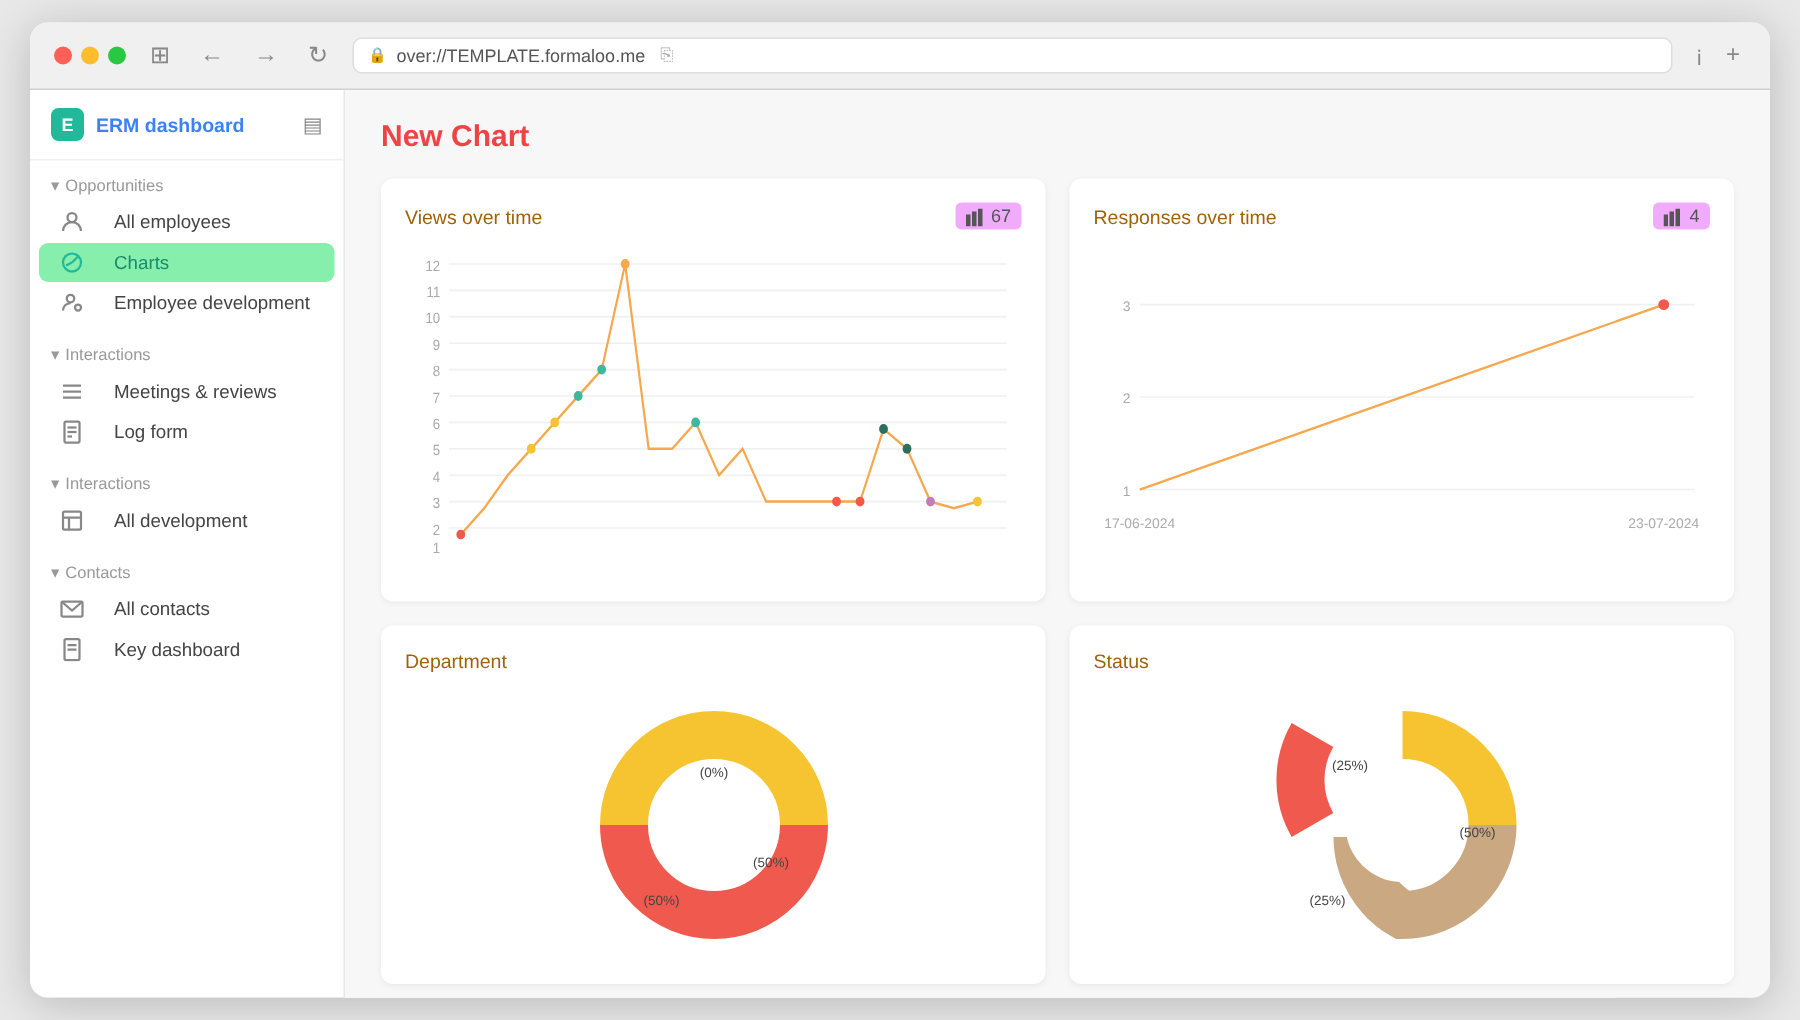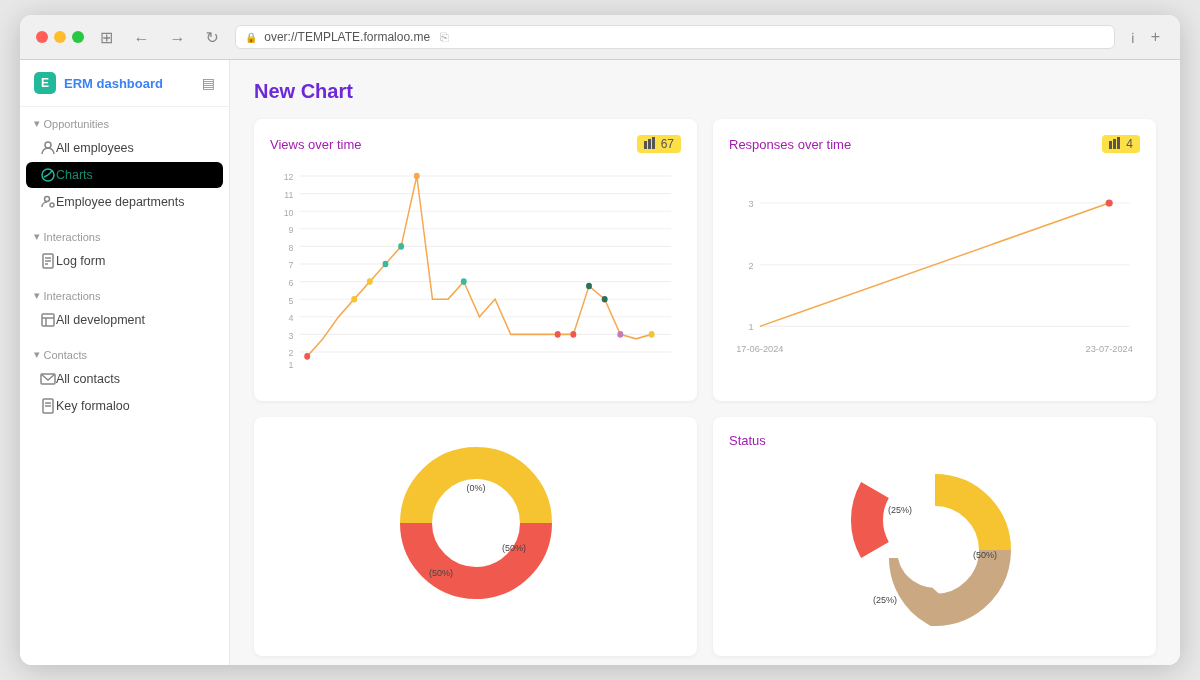--- a/index.html
+++ b/index.html
@@ -108,45 +108,45 @@
       color: #999;
       padding: 0 14px 4px 14px;
       display: flex;
       align-items: center;
       gap: 4px;
     }
 
     .sidebar-item {
       display: flex;
       align-items: center;
-      gap: 0;
+      gap: 20px;
       padding: 5px 14px;
       font-size: 12.5px;
       color: #444;
       cursor: pointer;
       border-radius: 6px;
       margin: 1px 6px;
     }
-    .sidebar-item.active { background: #000000; color: #1a8a6d; }
+    .sidebar-item.active { background: #86efac; color: #1a8a6d; }
 
     .sidebar-item-icon { width: 16px; height: 16px; color: #888; flex-shrink: 0; }
     .sidebar-item.active .sidebar-item-icon { color: #22b89a; }
 
     
     .main-content {
       flex: 1;
       background: #f7f7f7;
       overflow-y: auto;
       padding: 20px 24px;
     }
 
     .page-title {
       font-size: 20px;
       font-weight: 600;
-      color: #6d28d9;
+      color: #ef4444;
       margin-bottom: 16px;
     }
 
     .charts-grid {
       display: grid;
       grid-template-columns: 1fr 1fr;
       gap: 16px;
     }
 
     .chart-card {
@@ -159,30 +159,30 @@
     .chart-header {
       display: flex;
       justify-content: space-between;
       align-items: center;
       margin-bottom: 12px;
     }
 
     .chart-title {
       font-size: 13px;
       font-weight: 500;
-      color: #a21caf;
+      color: #a16207;
     }
 
     .chart-badge {
       display: flex;
-      align-items: flex-start;
+      align-items: flex-end;
       gap: 5px;
       font-size: 12px;
       color: #555;
-      background: #fde047;
+      background: #f0abfc;
       padding: 2px 7px;
       border-radius: 4px;
     }
 
     .chart-area {
       width: 100%;
       height: 220px;
       position: relative;
     }
 
@@ -259,31 +259,39 @@
             <path d="M8 8 L4 10"></path>
           </svg>
           <span>Charts</span>
         </div>
         <div class="sidebar-item">
           <svg class="sidebar-item-icon" viewBox="0 0 16 16" fill="none" stroke="currentColor" stroke-width="1.5">
             <circle cx="7" cy="5" r="2.5"></circle>
             <path d="M2 13c0-2.8 2.2-5 5-5"></path>
             <circle cx="12" cy="11" r="2"></circle>
           </svg>
-          <span>Employee departments</span>
+          <span>Employee development</span>
         </div>
       </div>
 
       <div class="sidebar-section">
         <div class="sidebar-section-title">
           <span>▾</span>
           <span>Interactions</span>
         </div>
         <div class="sidebar-item">
           <svg class="sidebar-item-icon" viewBox="0 0 16 16" fill="none" stroke="currentColor" stroke-width="1.5">
+            <line x1="2" y1="4" x2="14" y2="4"></line>
+            <line x1="2" y1="8" x2="14" y2="8"></line>
+            <line x1="2" y1="12" x2="14" y2="12"></line>
+          </svg>
+          <span>Meetings &amp; reviews</span>
+        </div>
+        <div class="sidebar-item">
+          <svg class="sidebar-item-icon" viewBox="0 0 16 16" fill="none" stroke="currentColor" stroke-width="1.5">
             <rect x="3" y="1" width="10" height="14" rx="1"></rect>
             <line x1="5" y1="5" x2="11" y2="5"></line>
             <line x1="5" y1="8" x2="11" y2="8"></line>
             <line x1="5" y1="11" x2="8" y2="11"></line>
           </svg>
           <span>Log form</span>
         </div>
       </div>
 
       <div class="sidebar-section">
@@ -312,21 +320,21 @@
             <polyline points="1,3 8,9 15,3"></polyline>
           </svg>
           <span>All contacts</span>
         </div>
         <div class="sidebar-item">
           <svg class="sidebar-item-icon" viewBox="0 0 16 16" fill="none" stroke="currentColor" stroke-width="1.5">
             <rect x="3" y="1" width="10" height="14" rx="1"></rect>
             <line x1="5" y1="5" x2="11" y2="5"></line>
             <line x1="5" y1="8" x2="11" y2="8"></line>
           </svg>
-          <span>Key formaloo</span>
+          <span>Key dashboard</span>
         </div>
       </div>
 
     </div>
 
     <div class="main-content">
       <h1 class="page-title">New Chart</h1>
 
       <div class="charts-grid">
 
@@ -439,20 +447,23 @@
               <text x="370" y="175" class="axis-label" text-anchor="middle">23-07-2024</text>
 
               <polyline fill="none" stroke="#f5a84e" stroke-width="1.5" points="30,150 370,30"></polyline>
 
               <circle cx="370" cy="30" r="3.5" fill="#f05a4e"></circle>
             </svg>
           </div>
         </div>
 
         <div class="chart-card">
+          <div class="chart-header">
+            <span class="chart-title">Department</span>
+          </div>
           <div class="donut-area">
             <svg width="220" height="175" viewBox="0 0 220 175">
 
               <path d="M110,87 m-60,0 a60,60 0 0,1 60,-60 a60,60 0 0,1 60,60" fill="none" stroke="#f5c430" stroke-width="32"></path>
 
               <path d="M110,87 m60,0 a60,60 0 0,1 -60,60 a60,60 0 0,1 -60,-60" fill="none" stroke="#f05a4e" stroke-width="32"></path>
 
               <circle cx="110" cy="87" r="38" fill="white"></circle>
 
               <text x="75" y="140" font-size="9" fill="#444" text-anchor="middle">(50%)</text>

